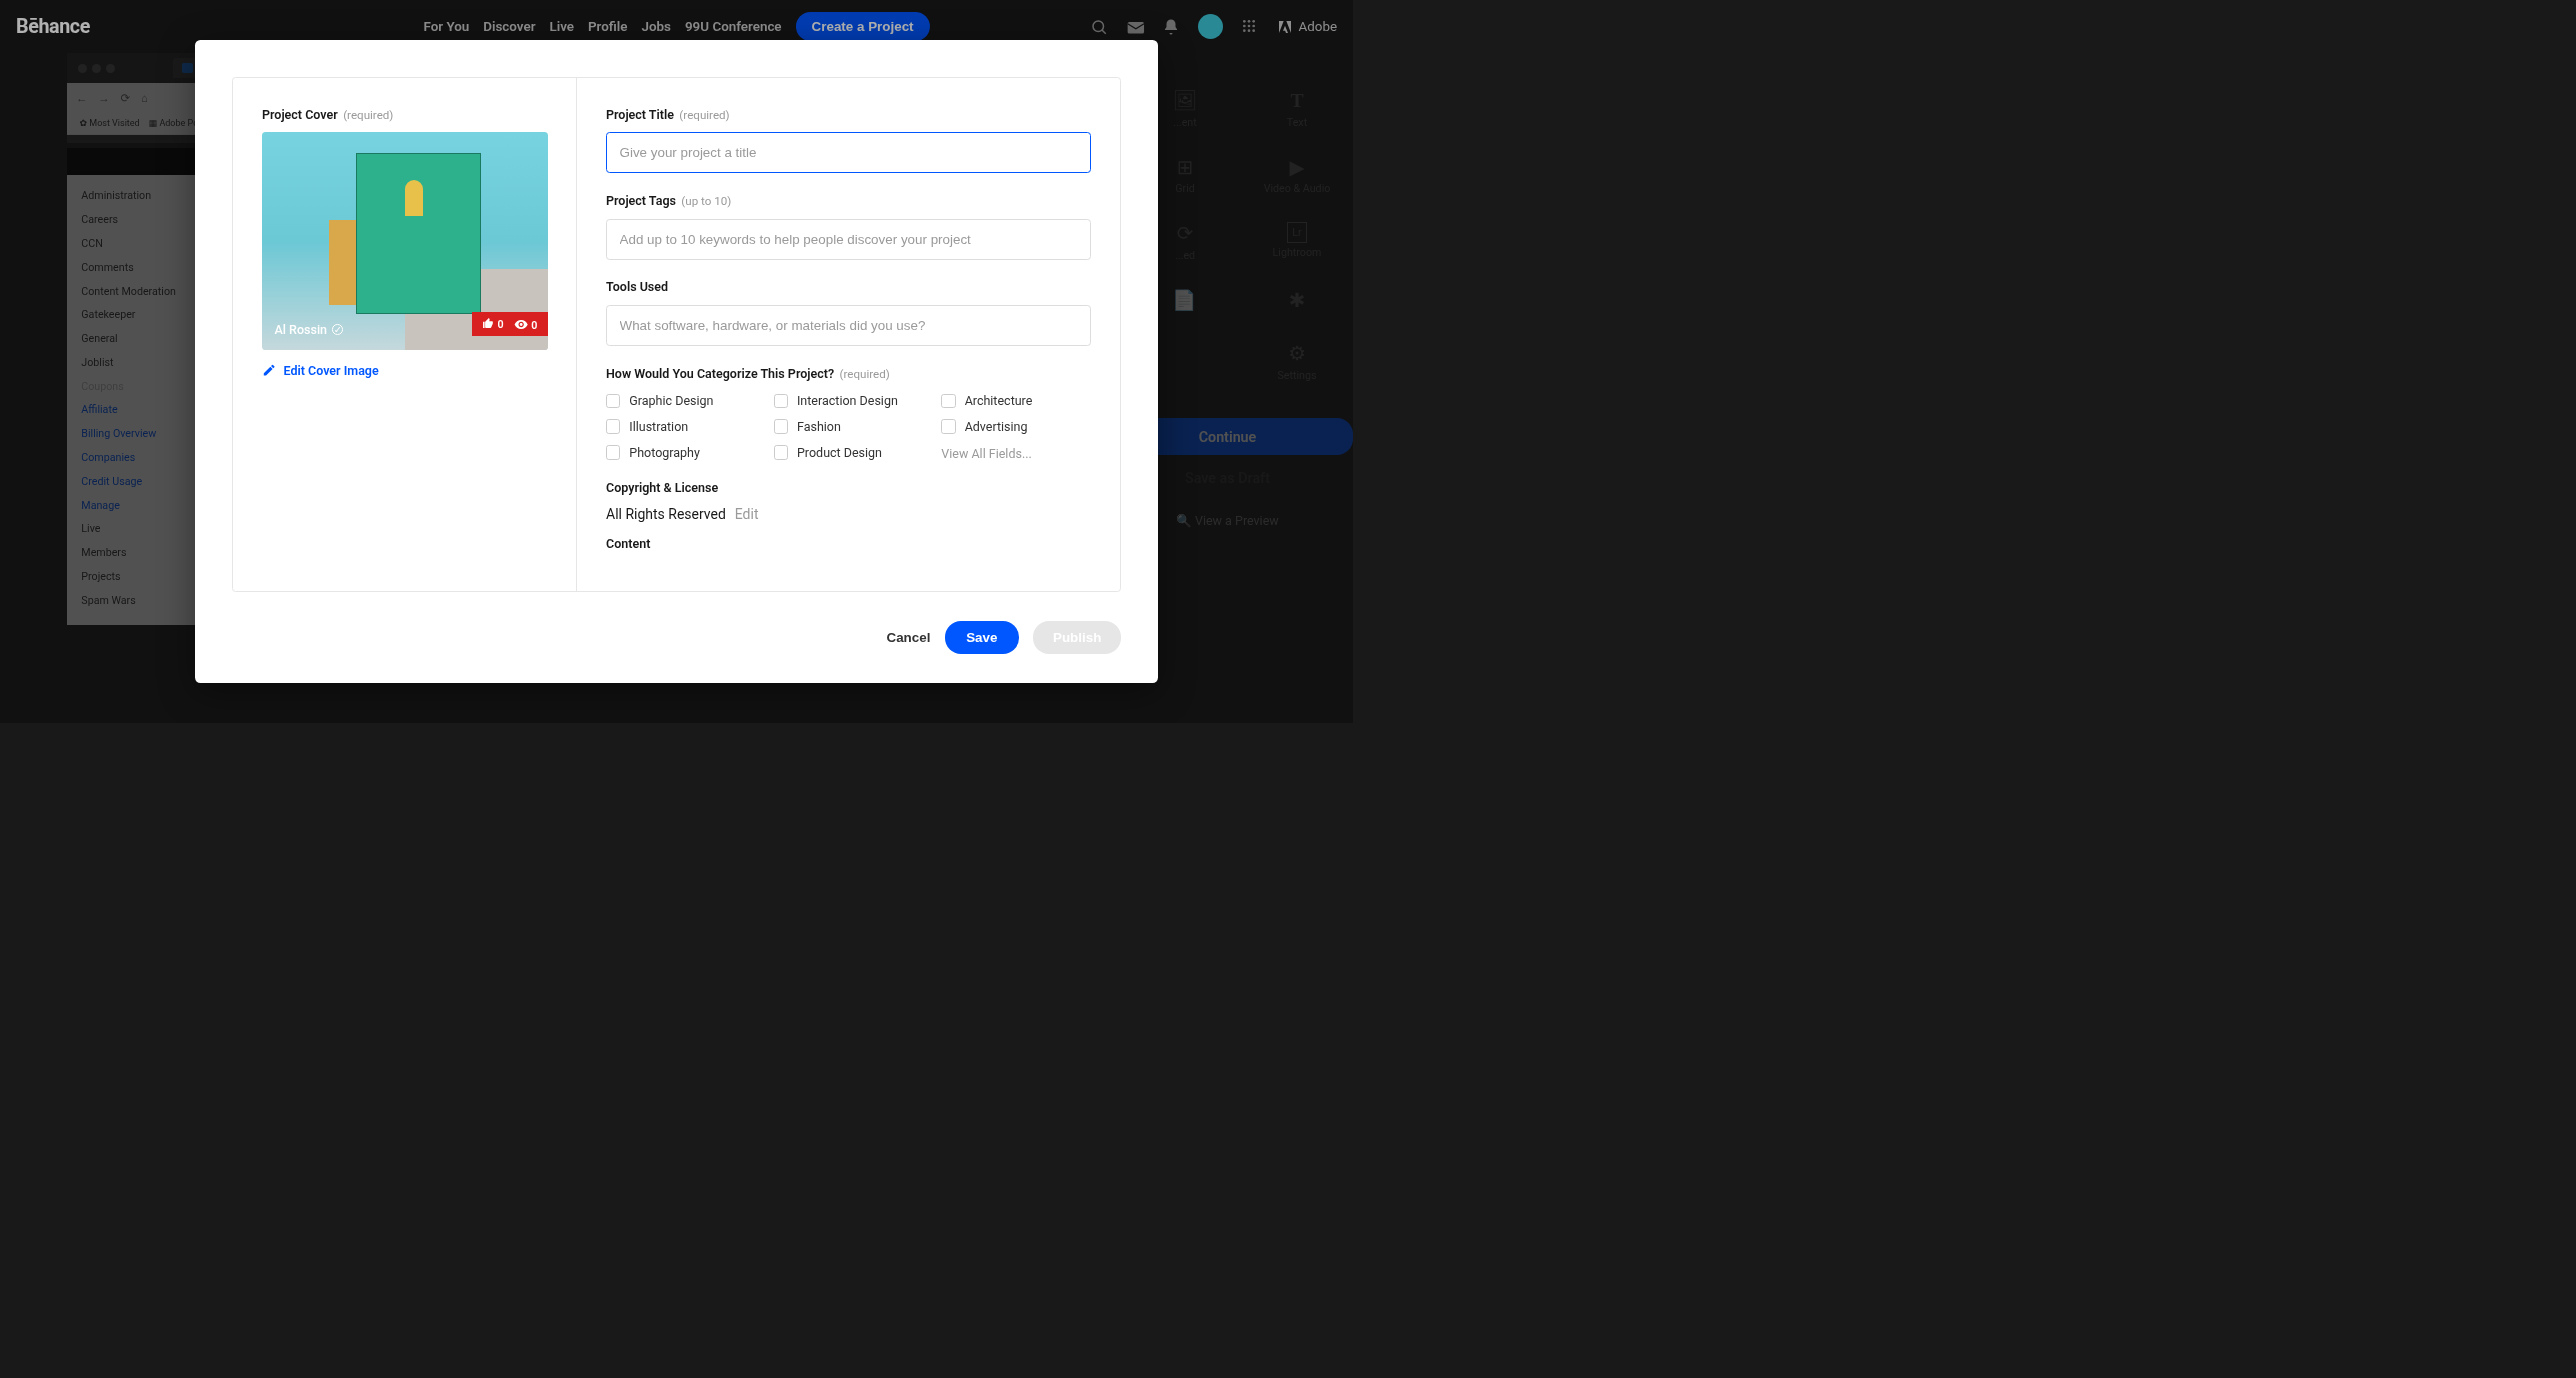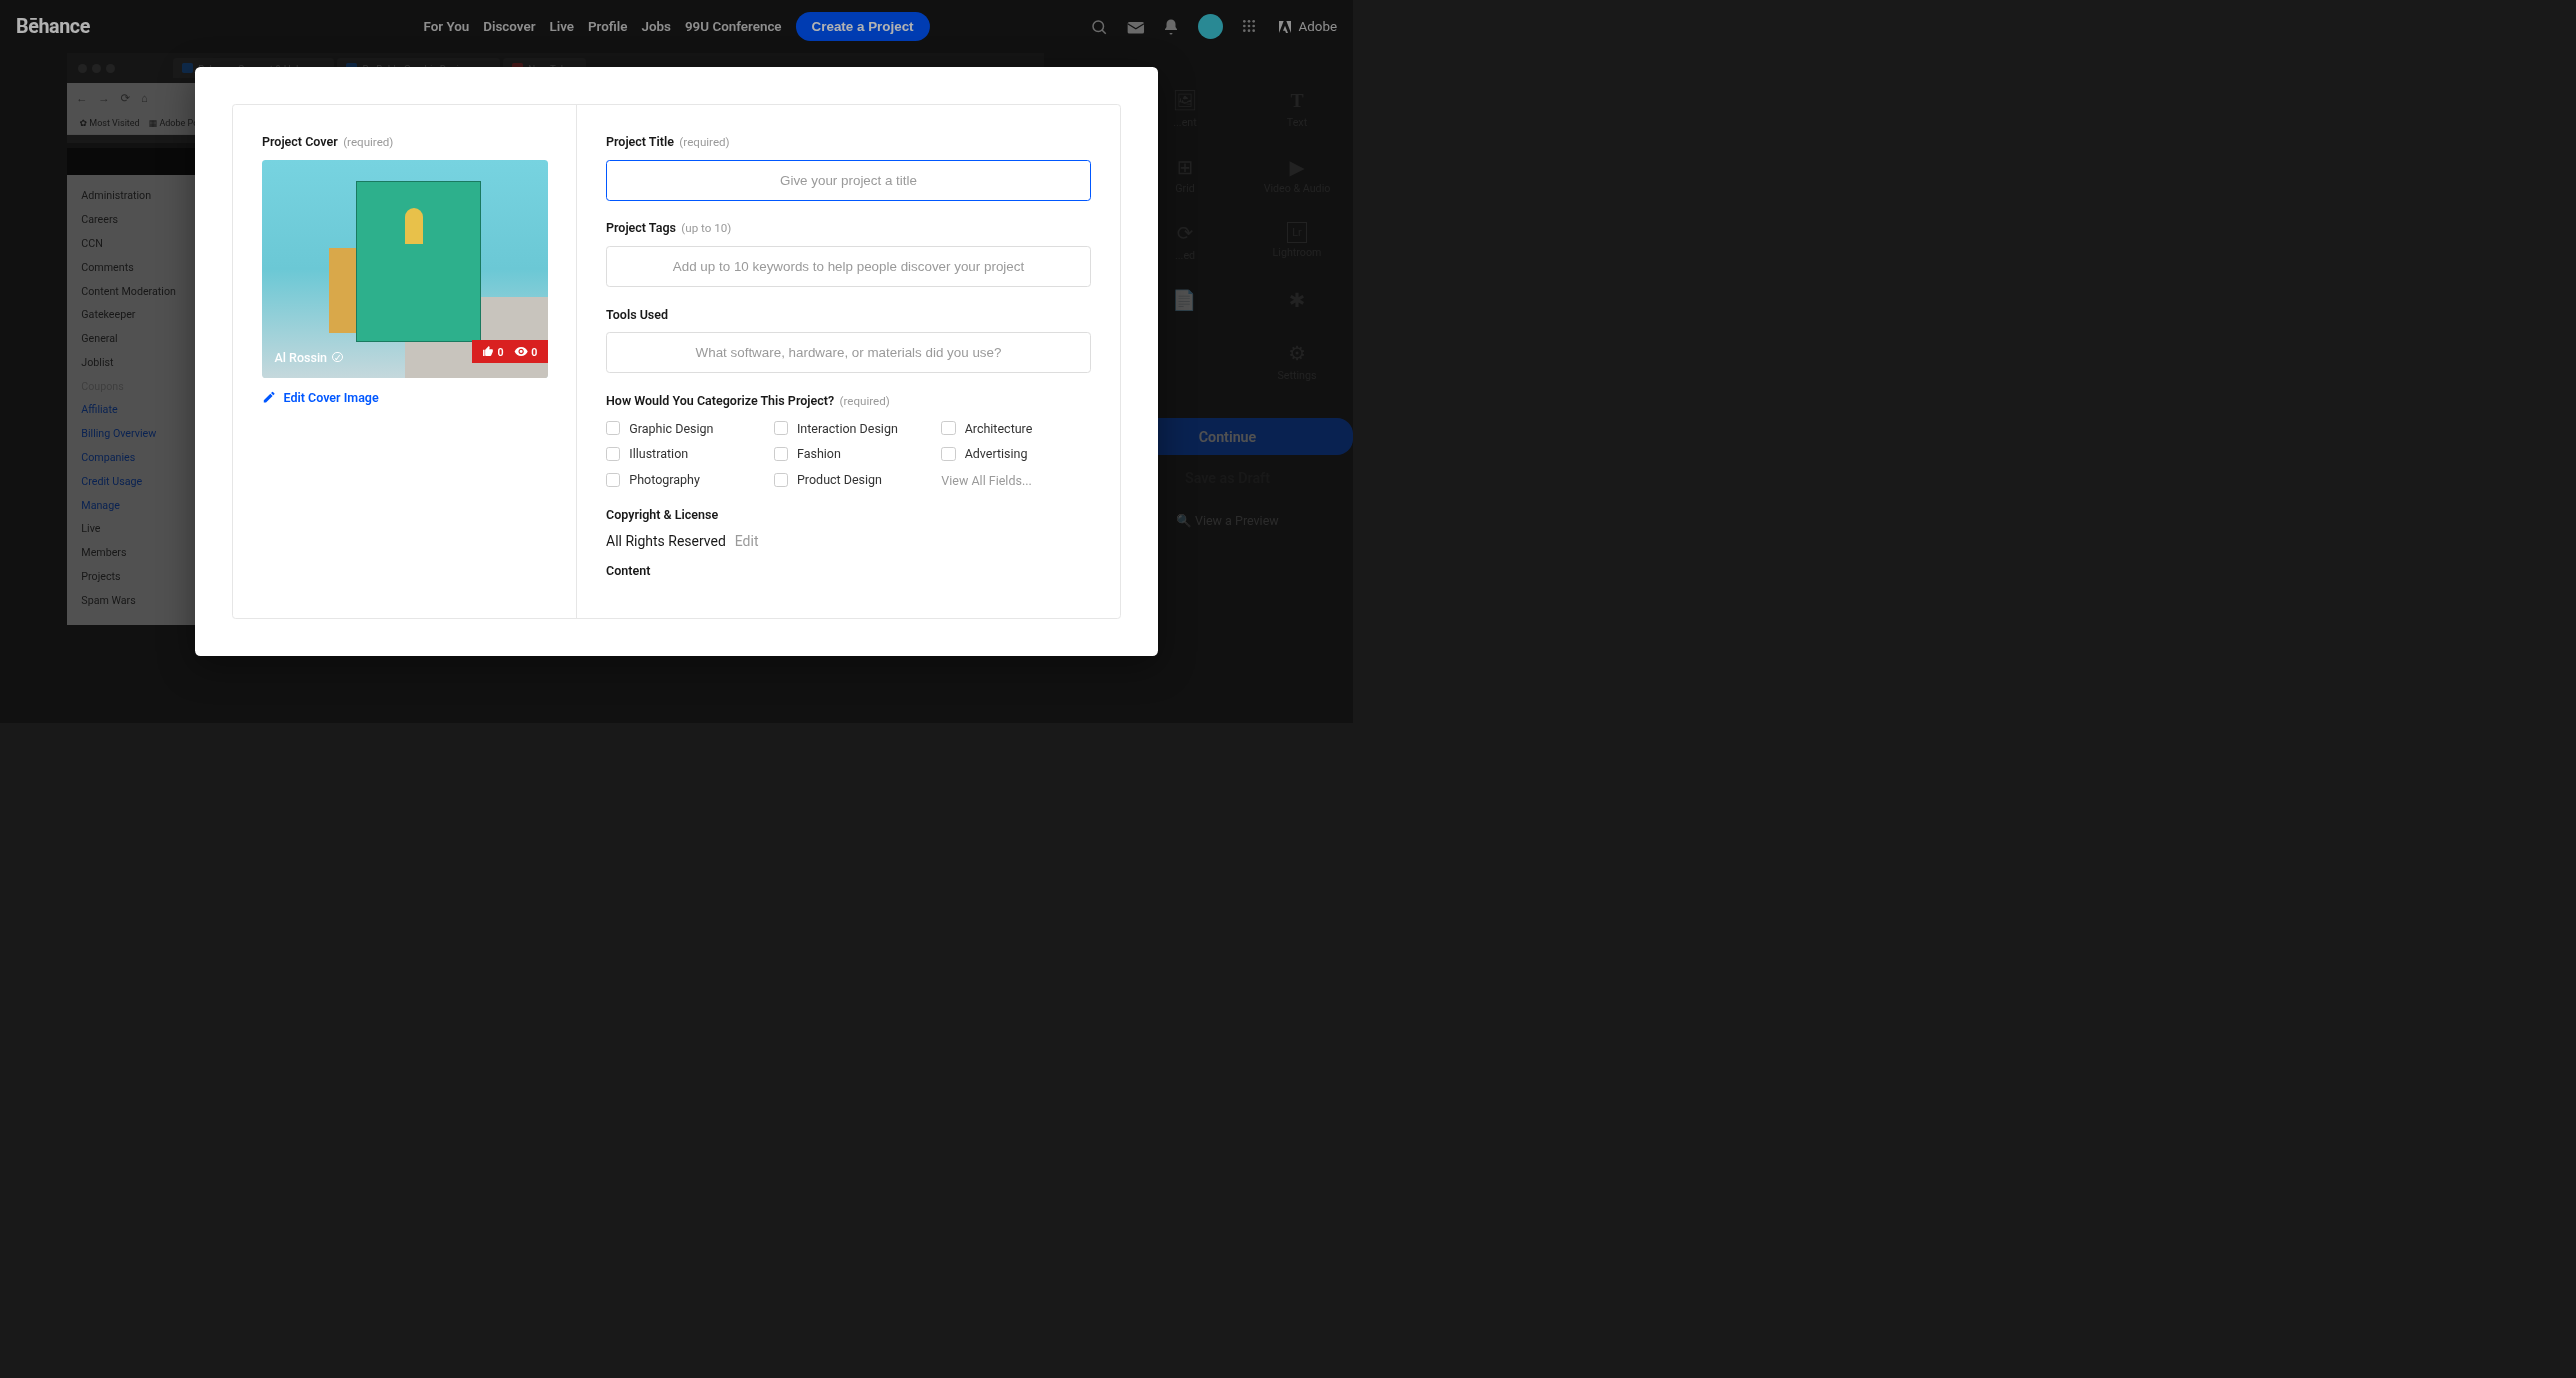--- a/index.html
+++ b/index.html
@@ -62,21 +62,21 @@
 .cover-building-base { position:absolute; bottom:0; right:0; width:143px; height:81px; background:#c8c4bd; }
 .cover-building-tower { position:absolute; bottom:36px; left:94px; width:125px; height:161px; background:#2db08c; border:1.8px solid #1a7a60; }
 .cover-building-wing { position:absolute; bottom:45px; left:67px; width:49px; height:85px; background:#d9a84a; }
 .cover-building-top { position:absolute; bottom:134px; left:143px; width:18px; height:36px; background:#e8c14a; border-radius:9px 9px 0 0; }
 .cover-info { position:absolute; left:0; bottom:0; right:0; height:41px; display:flex; align-items:center; padding:0 12.5px; color:#fff; font-size:12.5px; font-weight:500; }
 .cover-stats { position:absolute; right:0; bottom:14.3px; background:#d92020; color:#fff; padding:4.5px 10.7px; font-size:10.7px; display:flex; gap:10.7px; align-items:center; font-weight:600; }
 .edit-cover { display:flex; align-items:flex-start; gap:7.2px; color:#0057ff; font-size:12.5px; font-weight:600; margin-top:12.5px; cursor:pointer; }
 
 
 .field { margin-bottom: 19.7px; }
-.text-input { width:100%; height:41px; border:0.9px solid #ddd; border-radius:3.6px; padding:0 12.5px; font-size:13.4px; color:#333;text-align:center; }
+.text-input { width:100%; height:41px; border:0.9px solid #ddd; border-radius:3.6px; padding:0 12.5px; font-size:13.4px; color:#333; }
 .text-input::placeholder { color:#9a9a9a; }
 .text-input.focused { border:1.8px solid #0057ff; outline:none; }
 
 .cat-grid { display:grid; grid-template-columns: repeat(3, 1fr); gap: 10.7px 18px; margin-top: 12.5px;}
 .cat-item { display:flex; align-items:center; gap:9px; font-size:12.5px; color:#333; cursor:pointer; }
 .cat-chk { width:14.3px; height:14.3px; border:1.3px solid #ccc; border-radius:2.7px; flex-shrink:0; }
 .viewall { color:#9a9a9a; font-size:12.5px; cursor:pointer; padding-top:0.9px; }
 
 .copyright { font-size:14px; margin-top:10px; }
 .copyright .edit-link { color:#9a9a9a; margin-left:5.4px; cursor:pointer; }
@@ -367,15 +367,20 @@
         </div>
 
         <div class="field" style="margin-bottom:0">
           <div class="section-label">
             <span>Content</span>
           </div>
         </div>
       </div>
     </div>
 
+    <div class="modal-footer">
+      <button class="btn-cancel">Cancel</button>
+      <button class="btn-save">Save</button>
+      <button class="btn-publish">Publish</button>
+    </div>
   </div>
 </div>
 
 
 </body></html>

